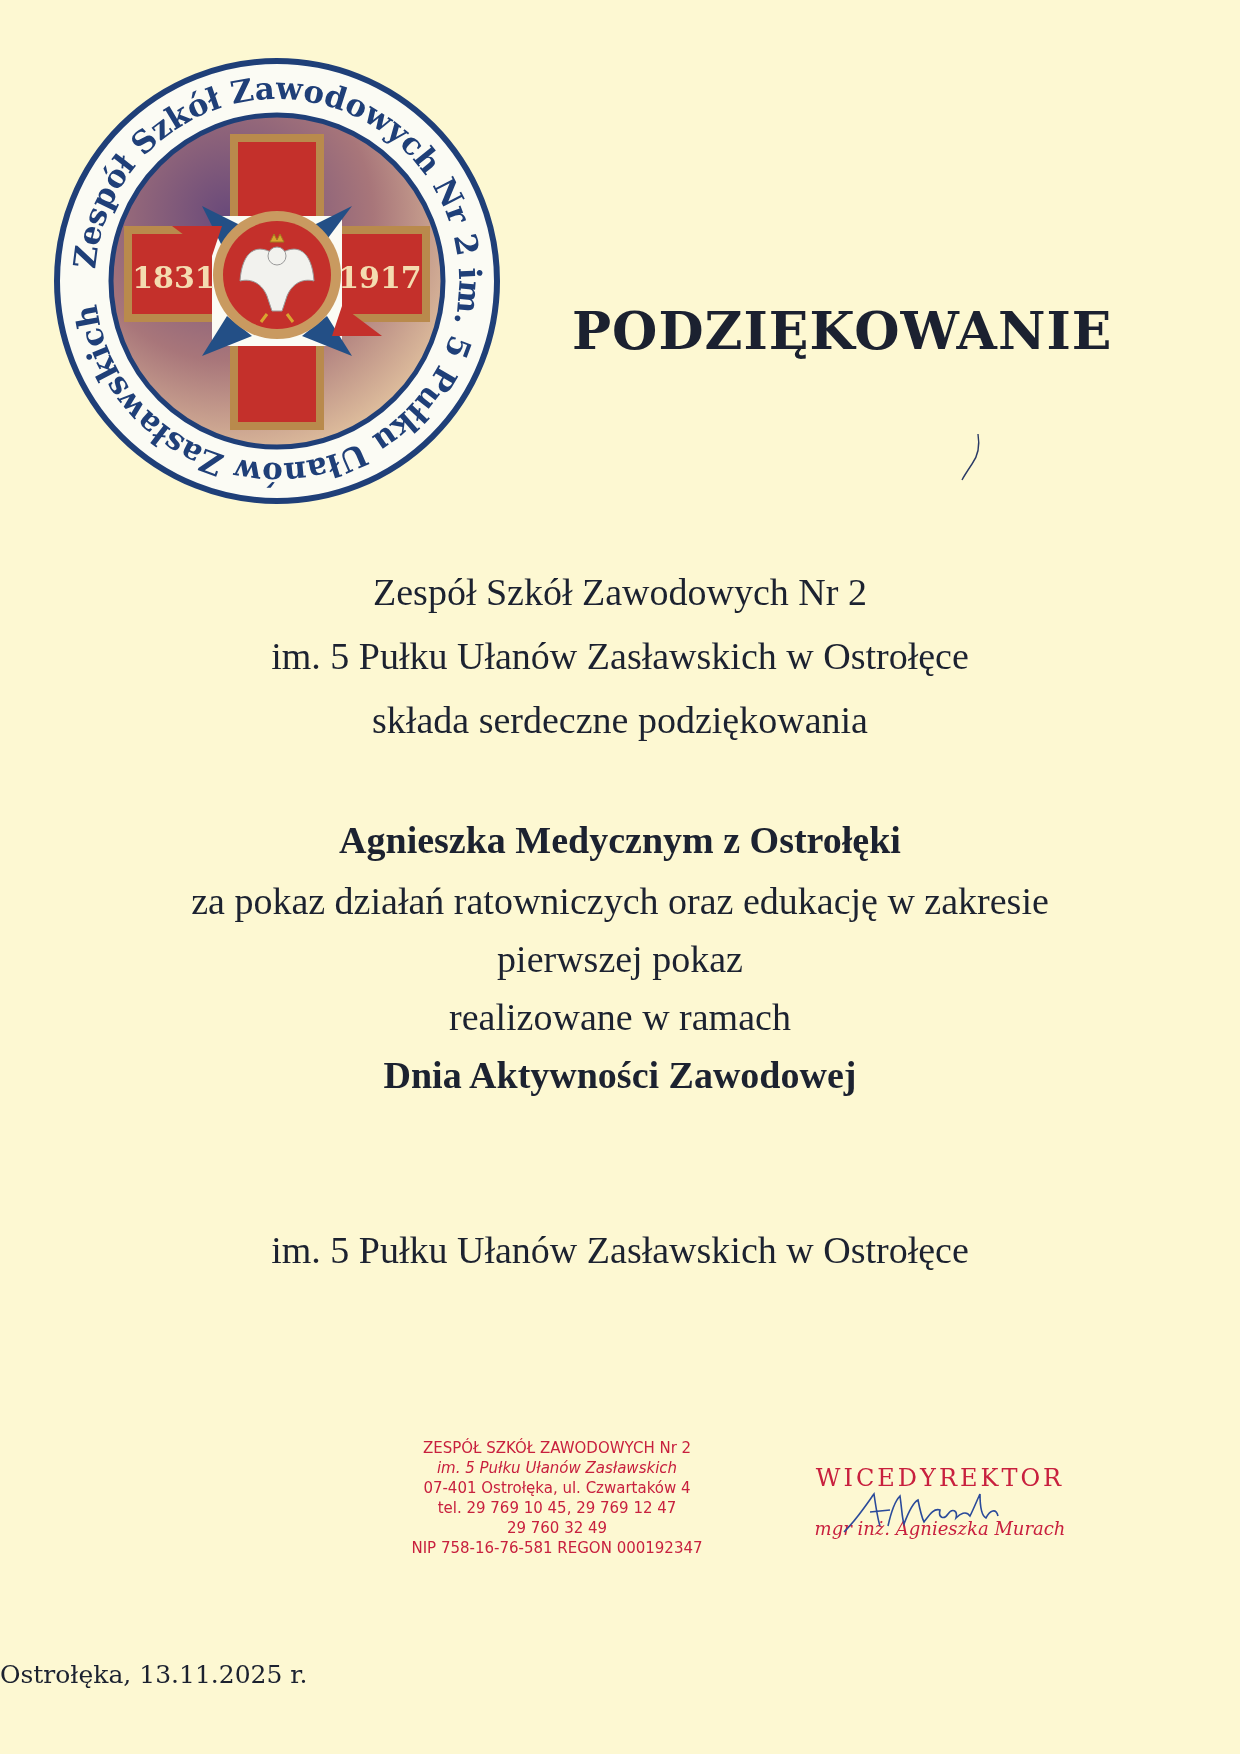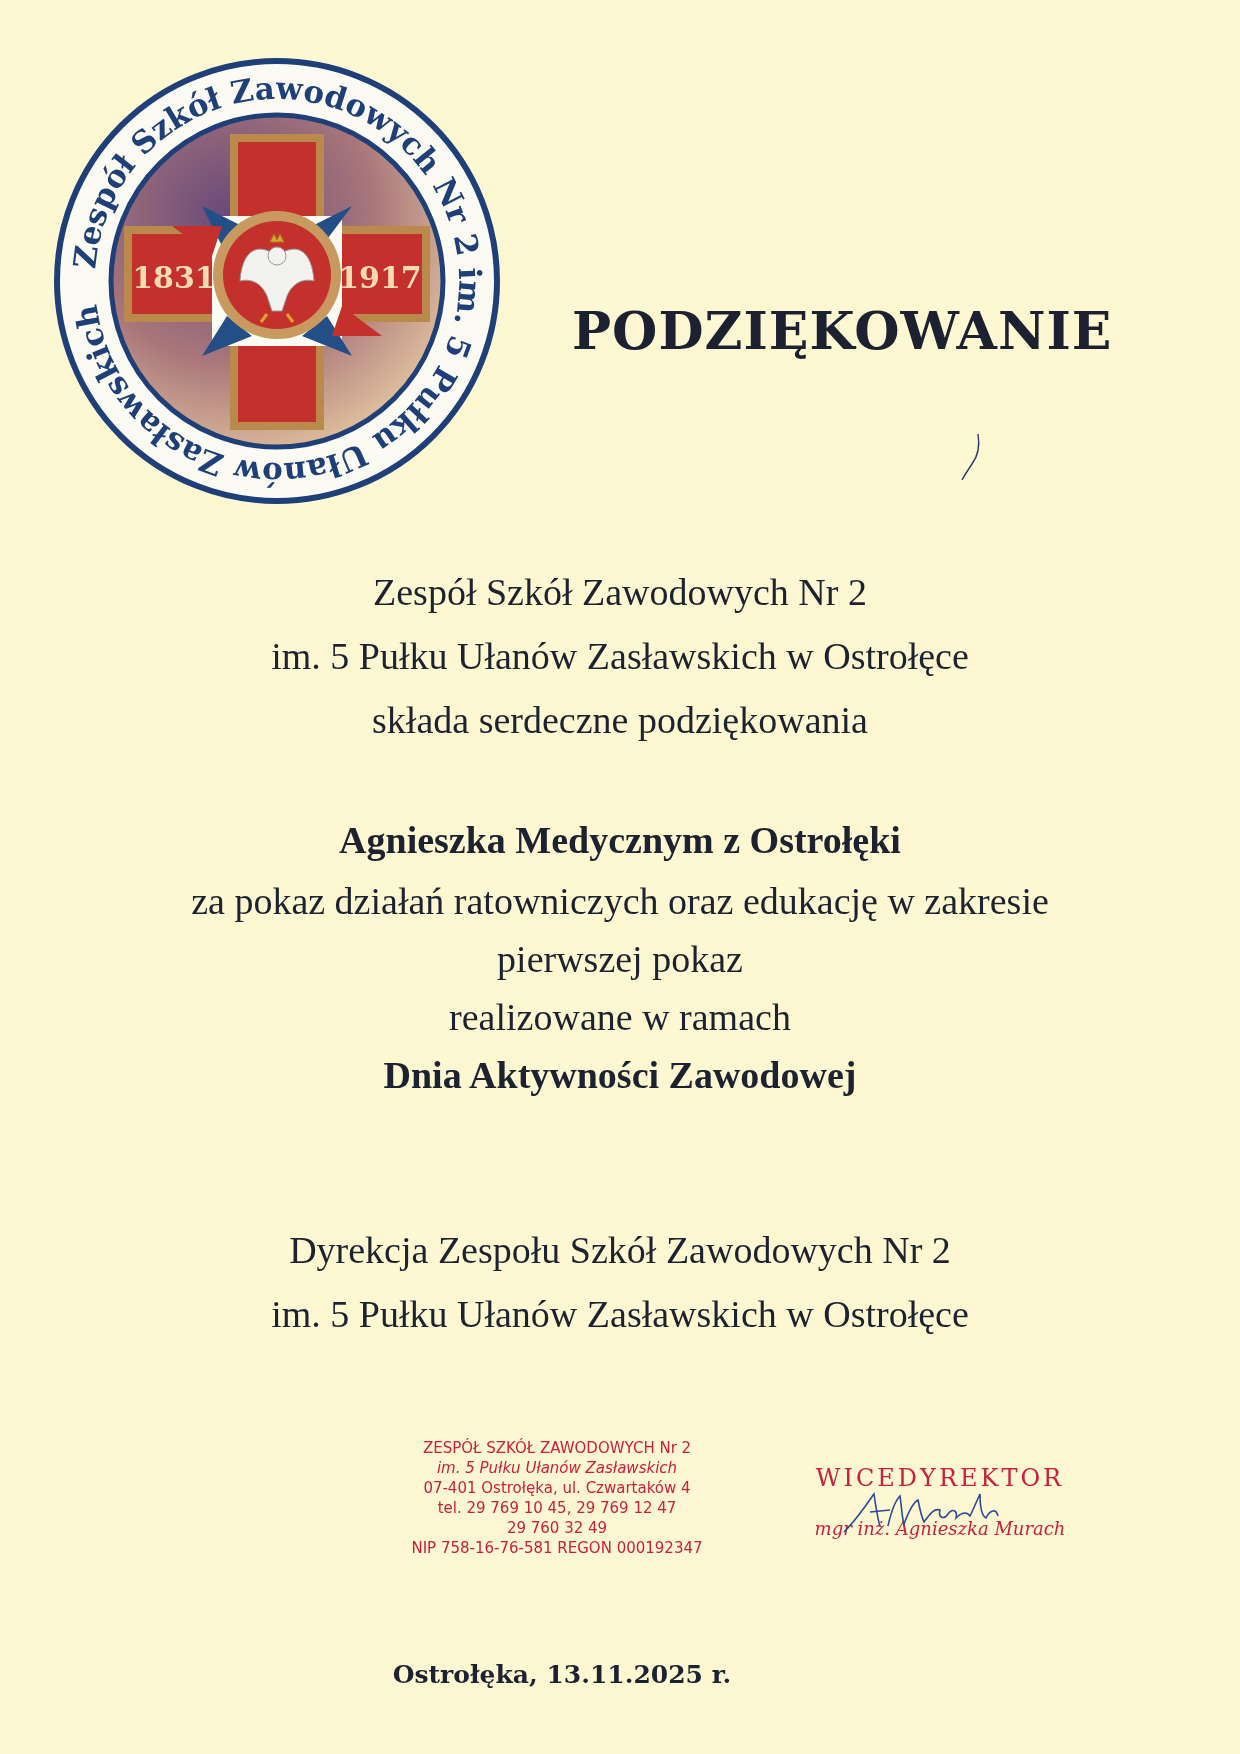--- a/index.html
+++ b/index.html
@@ -26,22 +26,22 @@
   .stamp {
     position:absolute; left:372px; top:1438px; width:370px; text-align:center;
     font-family:"DejaVu Sans", sans-serif; font-size:15px; line-height:20px; color:#c8203e;
   }
   .stamp .it { font-style:italic; }
   .sig { position:absolute; left:790px; top:1464px; width:300px; text-align:center; color:#c8203e; }
   .sig-role { font-family:"DejaVu Serif", serif; font-size:24px; letter-spacing:3px; }
   .sig-name { font-family:"DejaVu Serif", serif; font-style:italic; font-size:18px; margin-top:26px; }
   .signature { position:absolute; left:840px; top:1488px; width:180px; height:50px; }
   .date {
-    position:absolute; left:0; top:1660px; width:1124px; text-align:center;
-    font-family:"DejaVu Serif", serif; font-weight:bold; font-size:25px;
+    position:absolute; left:0; top:1660px; width:1124px; text-align:left;
+    font-family:"DejaVu Serif", serif; font-weight:normal; font-size:25px;
   }
 </style>
 </head>
 <body>
 
 <svg class="emblem" viewBox="0 0 450 450">
   <defs>
     <radialGradient id="bg" cx="35%" cy="30%" r="80%">
       <stop offset="0%" stop-color="#6a4a7a"></stop>
       <stop offset="55%" stop-color="#a8767a"></stop>
@@ -94,21 +94,20 @@
 
 <div class="block recipient">
   <div class="line bold">Agnieszka Medycznym z Ostrołęki</div>
   <div class="line" style="line-height:58px">za pokaz działań ratowniczych oraz edukację w zakresie</div>
   <div class="line" style="line-height:58px">pierwszej pokaz</div>
   <div class="line" style="line-height:58px">realizowane w ramach</div>
   <div class="line bold" style="line-height:58px">Dnia Aktywności Zawodowej</div>
 </div>
 
 <div class="block closing">
-  <div class="line">Dyrekcja Zespołu Szkół Zawodowych Nr 2</div>
   <div class="line">im. 5 Pułku Ułanów Zasławskich w Ostrołęce</div>
 </div>
 
 <div class="stamp">
   <div>ZESPÓŁ SZKÓŁ ZAWODOWYCH Nr 2</div>
   <div class="it">im. 5 Pułku Ułanów Zasławskich</div>
   <div>07-401 Ostrołęka, ul. Czwartaków 4</div>
   <div>tel. 29 769 10 45, 29 769 12 47</div>
   <div>29 760 32 49</div>
   <div>NIP 758-16-76-581 REGON 000192347</div>

